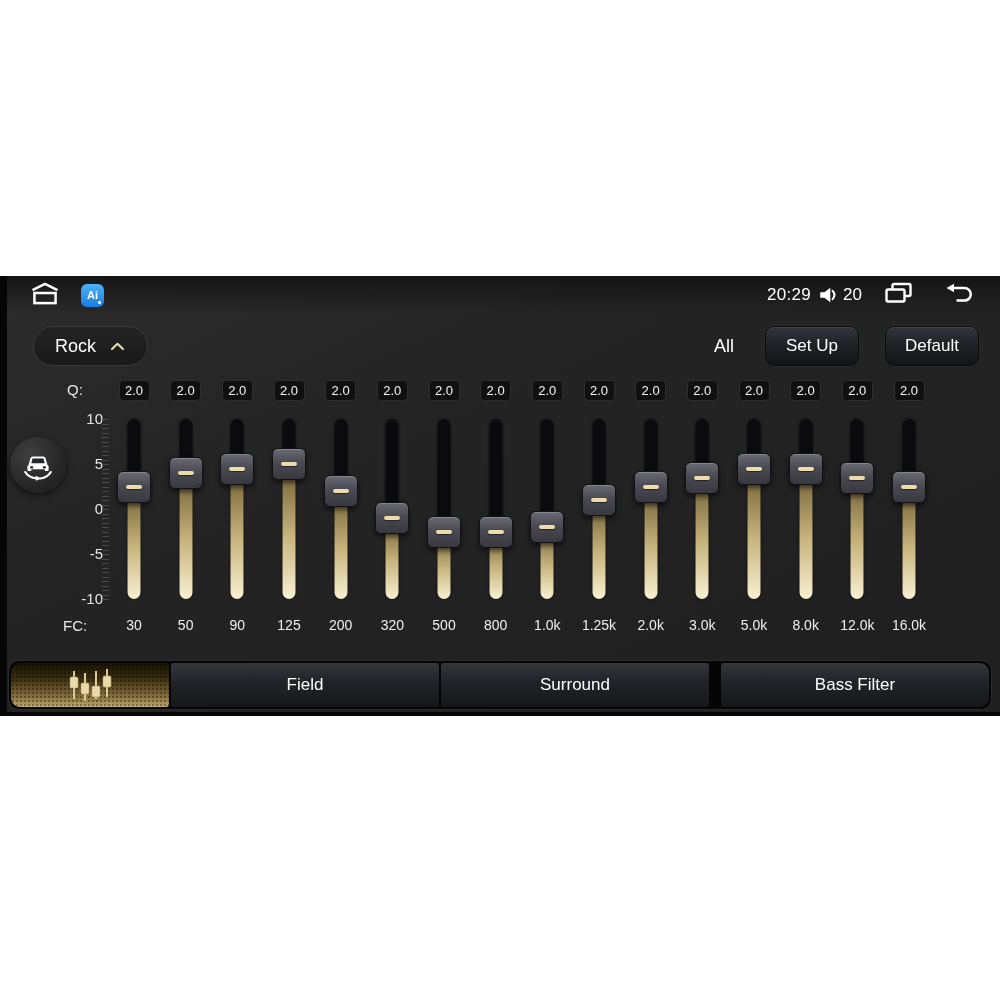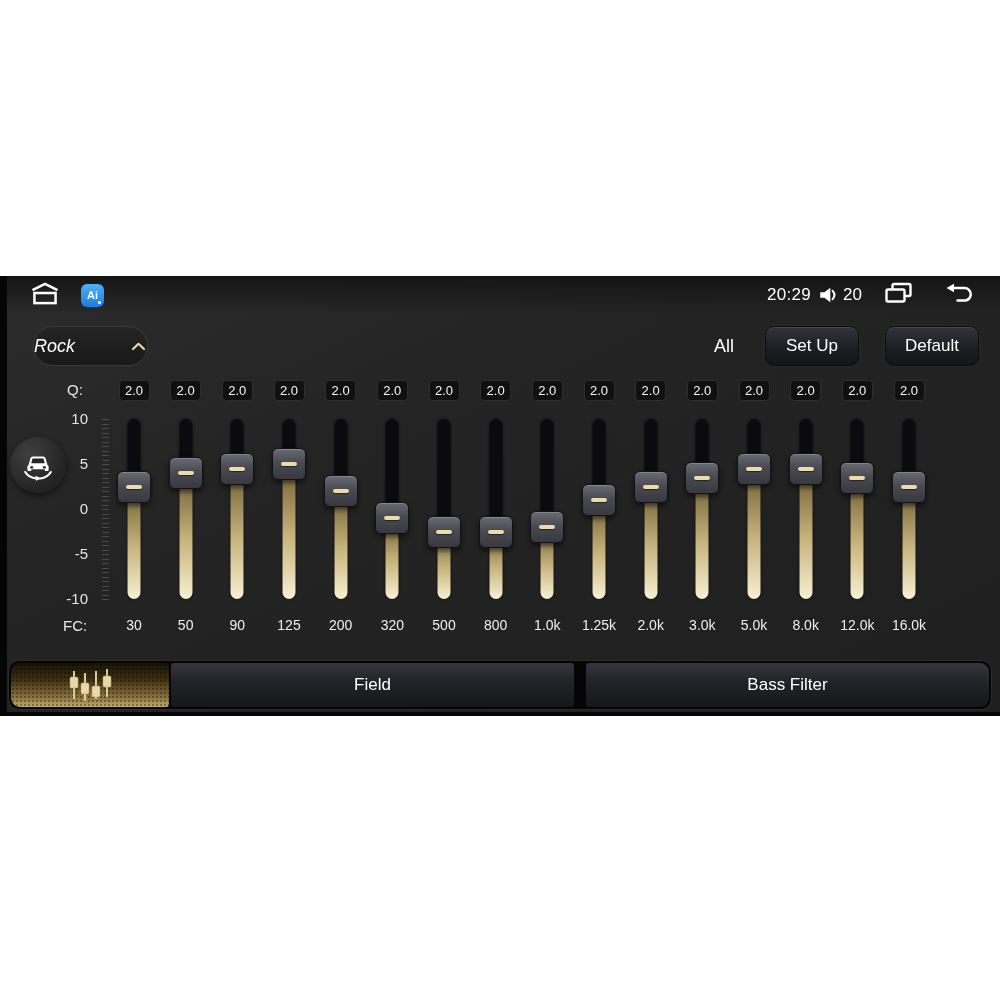--- a/index.html
+++ b/index.html
@@ -25,37 +25,37 @@
     background:linear-gradient(180deg,#4db1f7,#1a7de0);
     display:flex; align-items:center; justify-content:center;
     color:#fff; font-size:11px; font-weight:bold; position:relative; }
   .ai-chip i { position:absolute; bottom:3px; right:3px; width:3px; height:3px; border-radius:50%; background:#fff; font-style:normal; }
 
   
   .preset-row { position:absolute; top:50px; left:33px; right:21px; height:40px; display:flex; align-items:center; }
   .preset-pill { width:115px; height:40px; border-radius:20px;
     background:linear-gradient(180deg,#242424,#191919);
     border:1px solid #3a3a3a;
-    display:flex; align-items:center; justify-content:space-between; gap:13px;
-    color:#fff; font-size:18px; cursor:pointer;font-style:italic; }
+    display:flex; align-items:center; justify-content:center; gap:13px;
+    color:#fff; font-size:18px; cursor:pointer; }
   .spacer { flex:1; }
   .all-label { font-size:18px; color:#fff; margin-right:31px; cursor:pointer; }
   .panel-btn { width:94px; height:40px; border-radius:9px;
     background:linear-gradient(180deg,#31343a 0%,#1d1f24 55%,#141518 100%);
     border:1px solid #0a0a0a;
     box-shadow:inset 0 1px 0 rgba(255,255,255,.10), 0 0 0 1px #2a2a2a;
     color:#fff; font-size:17px; font-family:"Liberation Sans",sans-serif; cursor:pointer; }
   .panel-btn + .panel-btn { margin-left:26px; }
 
   
   .row-label { position:absolute; font-size:15px; color:#e9e9e9; }
   .q-row-label { left:67px; top:105px; }
   .fc-row-label { left:63px; top:341px; }
 
-  .axis-label { position:absolute; width:38px; left:50px; text-align:right; font-size:15px; color:#e5e5e5; }
+  .axis-label { position:absolute; width:38px; left:65px; text-align:right; font-size:15px; color:#e5e5e5; }
   .tick { position:absolute; left:102px; width:7px; height:1px; background:#4a4a4a; }
 
   .band-col { position:absolute; top:104px; width:52px; height:260px; }
   .q-box { width:31px; height:21px; margin:0 auto; border-radius:4px;
     background:#101010; border:1px solid #2e2e2e;
     color:#f5f5f5; font-size:13px; text-align:center; line-height:19px; cursor:pointer; }
   .slider { position:absolute; top:39px; left:50%; transform:translateX(-50%); width:36px; height:180px; cursor:pointer; }
   .slider-track { position:absolute; left:50%; transform:translateX(-50%); top:0; width:13px; height:180px;
     background:#0b0b0f; border-radius:7px; box-shadow:0 0 3px rgba(0,0,0,.6); }
   .slider-fill { position:absolute; left:50%; transform:translateX(-50%); bottom:0; width:13px;
@@ -376,16 +376,17 @@
             <g fill="#e8d8aa" stroke="#b7a268" stroke-width="0.6">
               <rect x="6" y="9" width="8" height="11" rx="1.5"></rect>
               <rect x="17" y="15" width="8" height="11" rx="1.5"></rect>
               <rect x="28" y="18" width="8" height="11" rx="1.5"></rect>
               <rect x="39" y="8" width="8" height="11" rx="1.5"></rect>
             </g>
           </svg>
         </span>
       </div>
       <div class="tab">Field</div>
+      <div class="tab">Surround</div>
       <div class="tab">Bass Filter</div>
     </div>
   </div>
 </div>
 
 </body></html>

